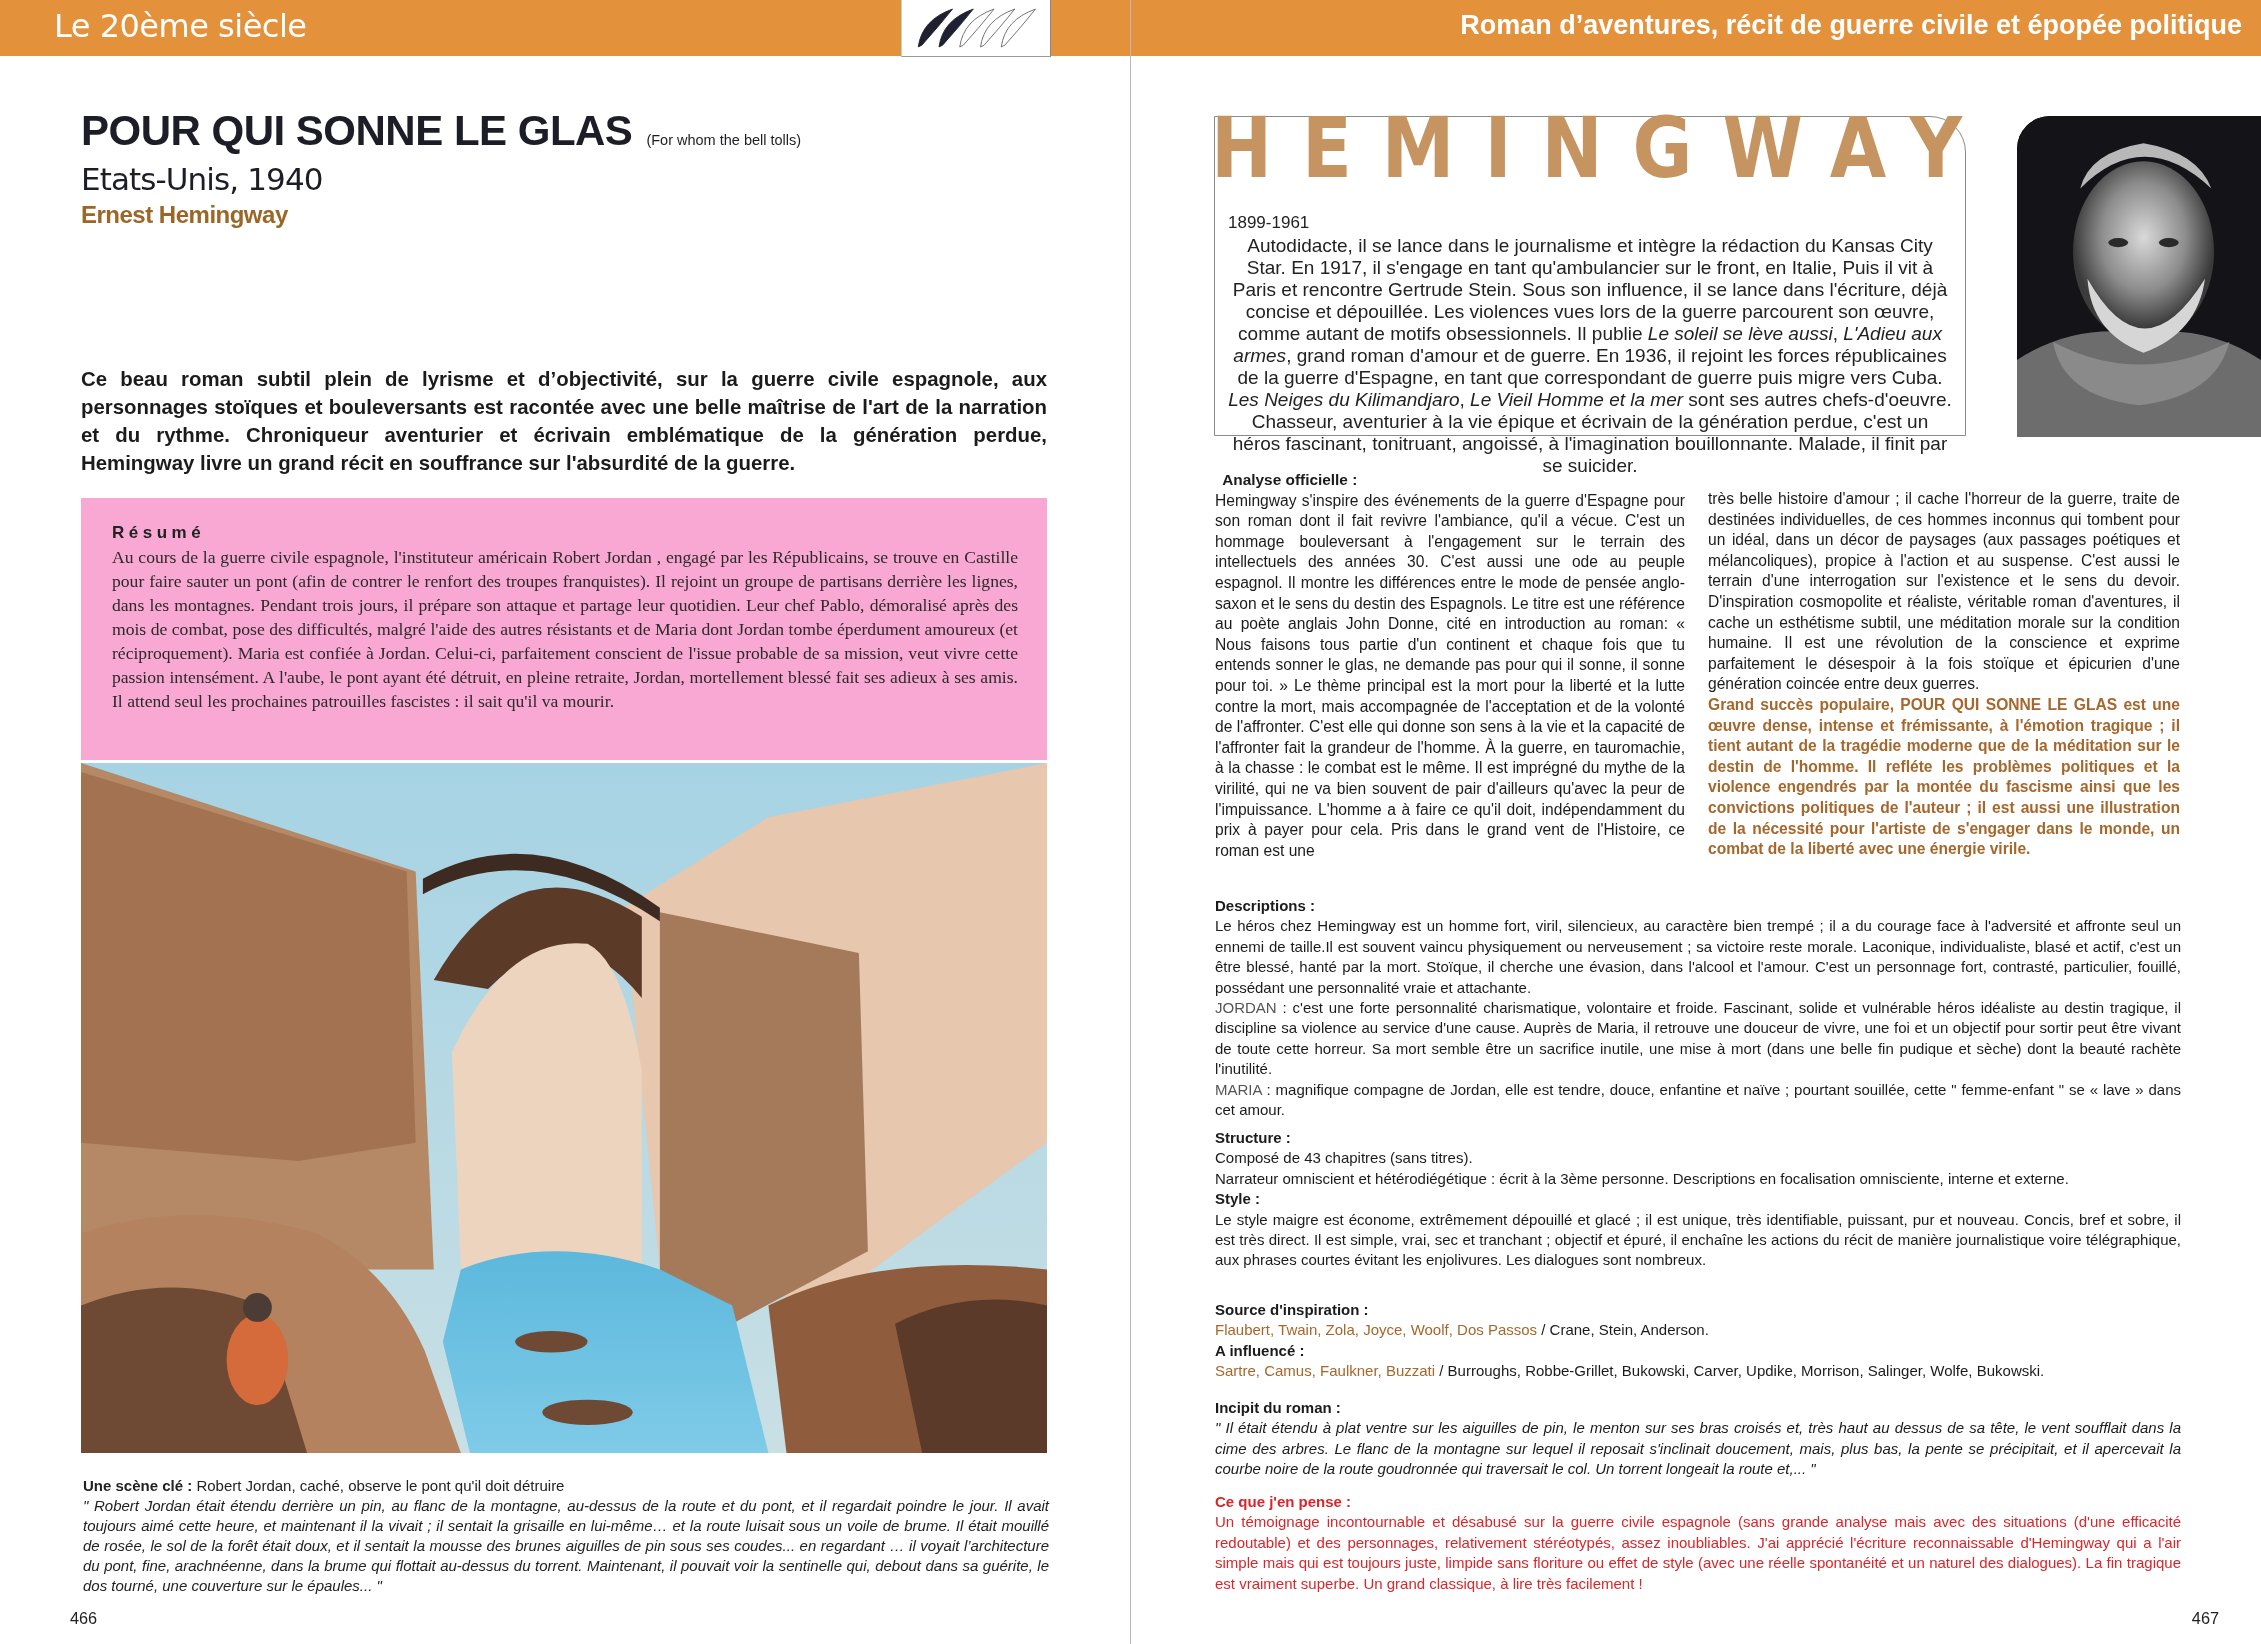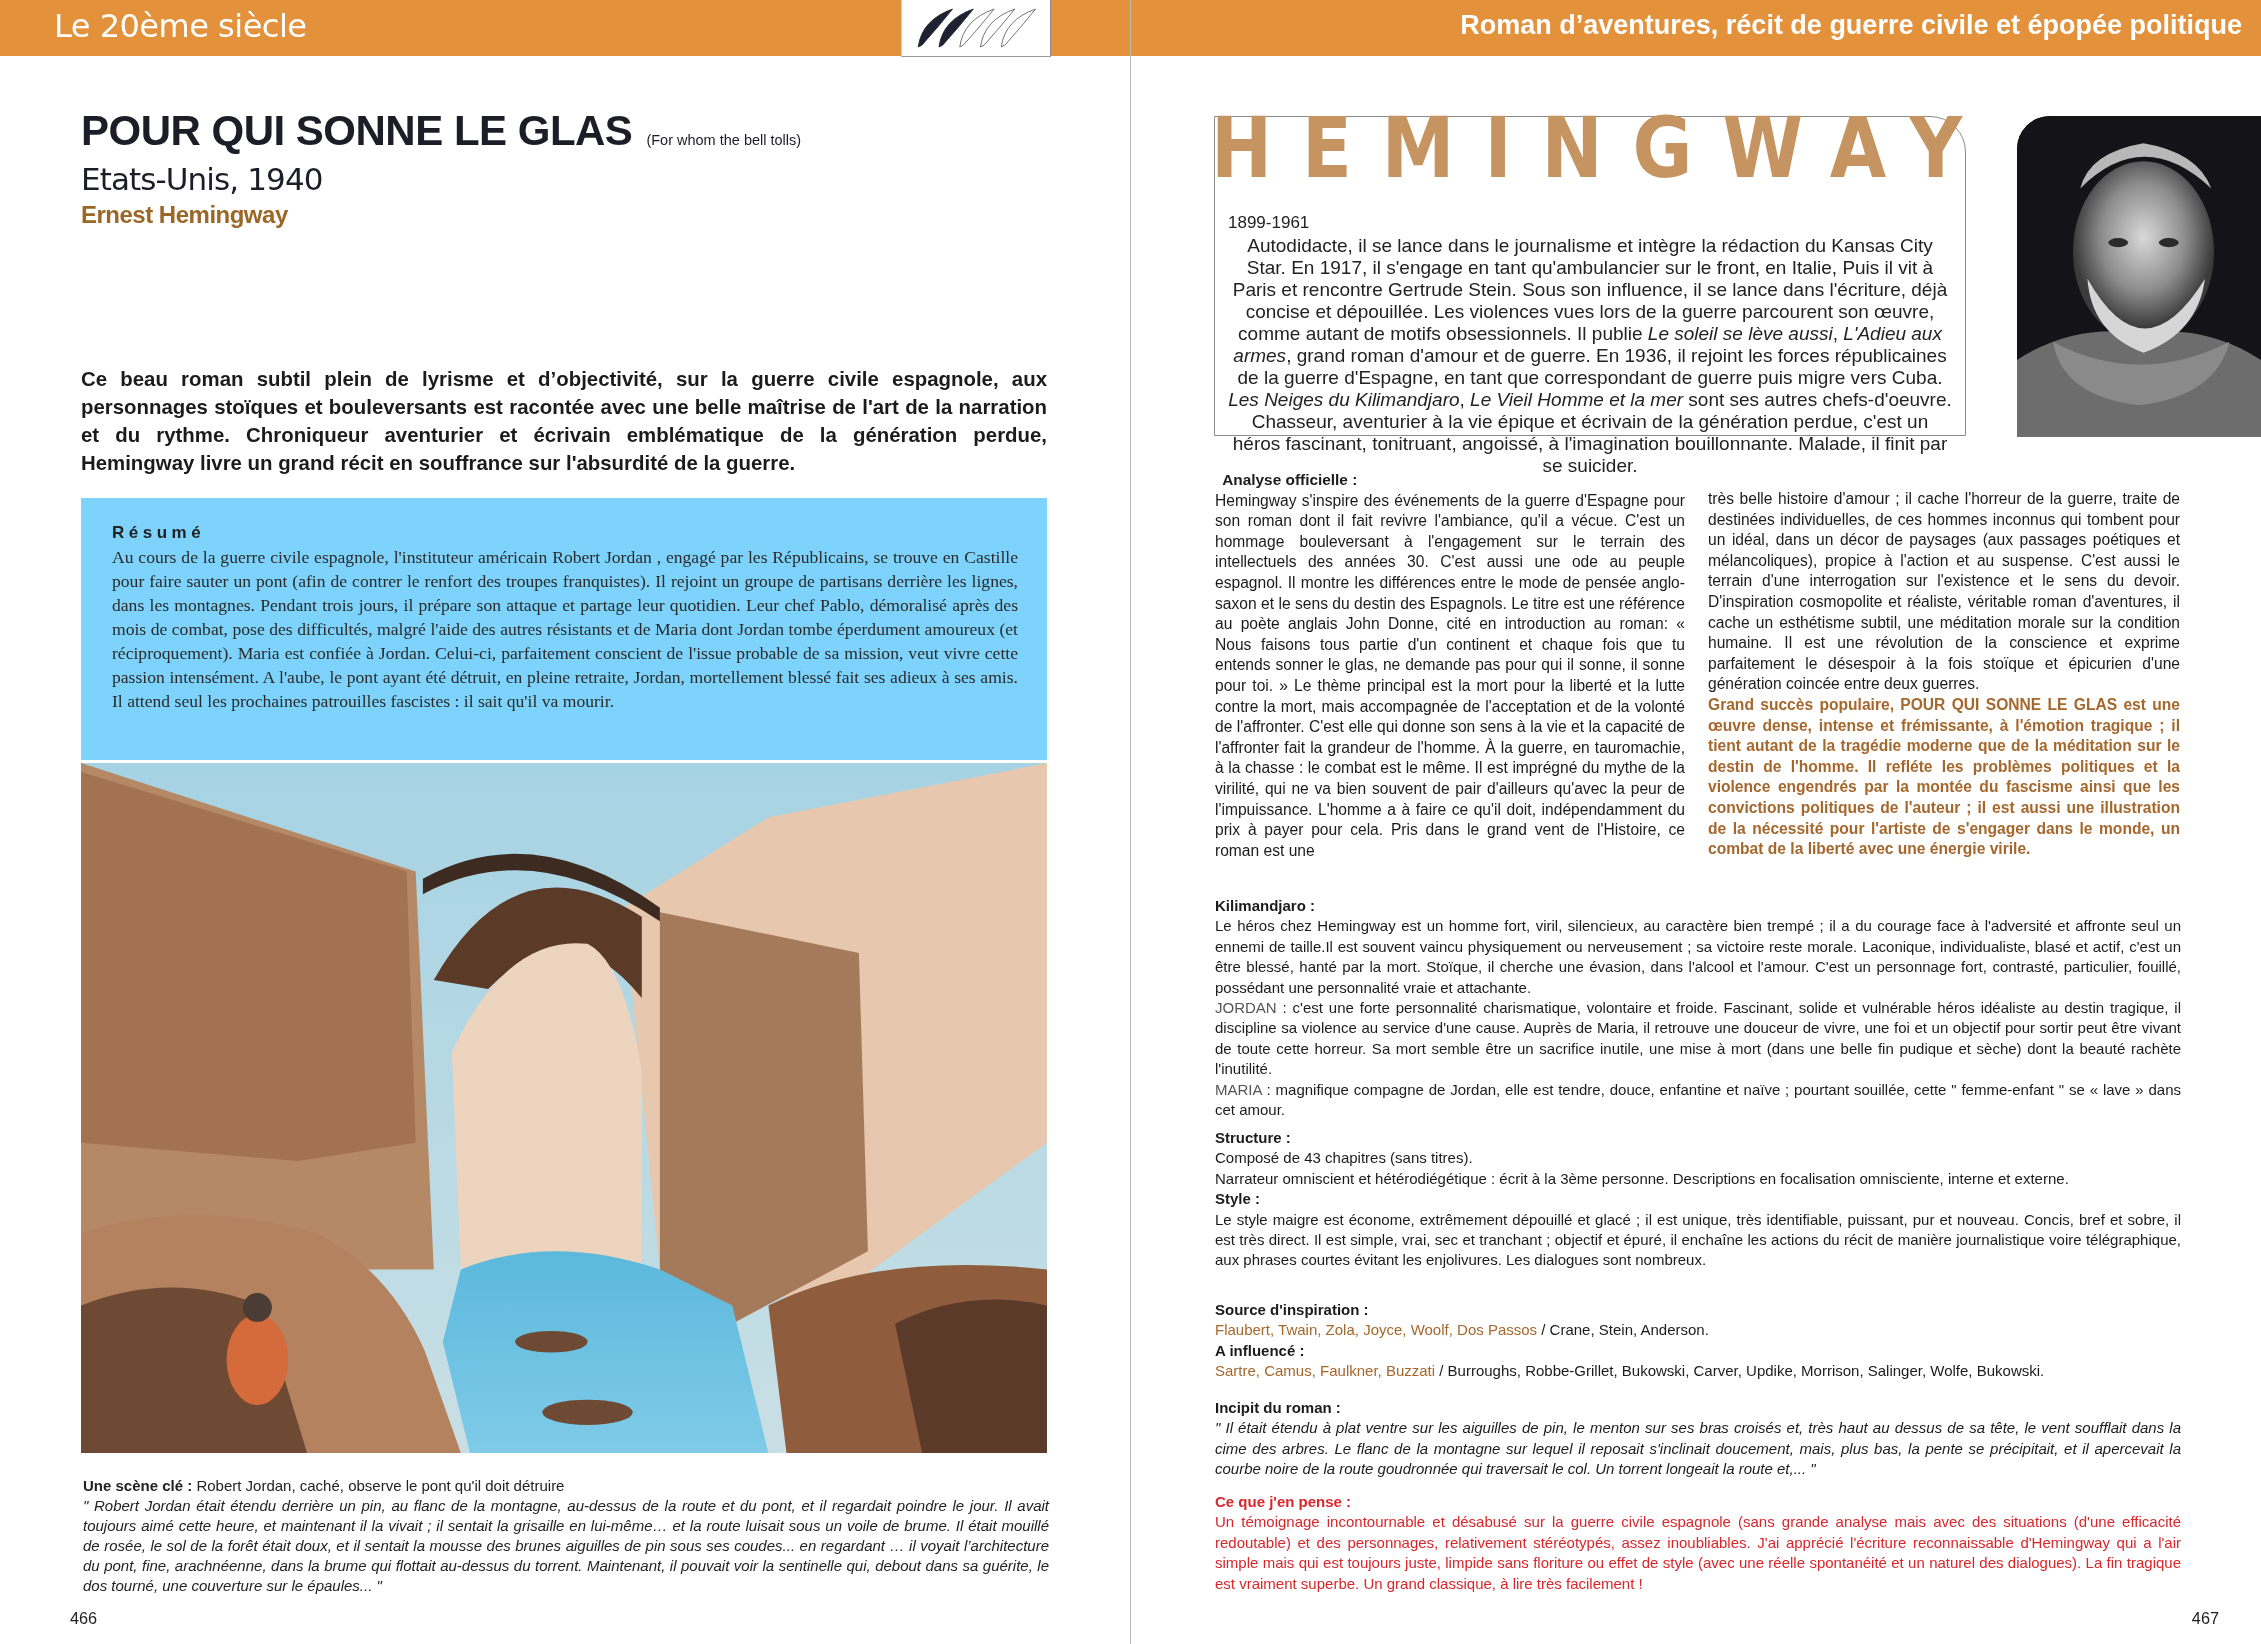--- a/index.html
+++ b/index.html
@@ -10,21 +10,21 @@
   .header-right{position:absolute;right:20px;top:10px;font-size:27px;color:#ffffff;font-weight:bold;margin-left:39px;}
   .feather-box{position:absolute;left:901px;top:0;width:148px;height:56px;background:#ffffff;border-right:0.9px solid #888;border-left:0.9px solid #ccc;border-bottom:0.9px solid #999;}
   .spine{position:absolute;left:1130px;top:0;width:0.9px;height:1645px;background:#b9b9b9;}
 
   
   .title{position:absolute;left:81px;top:107px;font-size:42px;font-weight:bold;color:#1c1d26;letter-spacing:-0.5px;}
   .title small{font-size:14.5px;font-weight:normal;letter-spacing:0;margin-left:14px;}
   .subtitle{position:absolute;left:81px;top:161px;font-size:31px;color:#1c1d26;font-family:"DejaVu Sans", sans-serif;font-weight:normal;letter-spacing:-0.9px;}
   .author{position:absolute;left:81px;top:201px;font-size:24px;font-weight:bold;color:#9a6727;letter-spacing:-0.5px;}
   .intro{position:absolute;left:81px;top:322px;width:966px;font-size:20.4px;font-weight:bold;line-height:28px;text-align:justify;color:#1b1b1b;margin-top:43px;}
-  .resume-box{position:absolute;left:81px;top:498px;width:966px;height:262px;background:#7dd3fc;}
+  .resume-box{position:absolute;left:81px;top:498px;width:966px;height:262px;background:#f9a8d4;}
   .resume-title{position:absolute;left:31px;top:25px;font-size:17px;font-weight:bold;letter-spacing:4.5px;color:#222;}
   .resume-text{position:absolute;left:31px;top:47px;width:906px;font-size:17.6px;line-height:24px;text-align:justify;color:#2a2a2a;font-family:Liberation Serif, serif;}
   .painting{position:absolute;left:81px;top:763px;width:966px;height:690px;overflow:hidden;background:#a9d6e6;}
   .scene{position:absolute;left:83px;top:1476px;width:966px;font-size:15px;line-height:20px;color:#222;text-align:justify;}
   .scene b{font-weight:bold;}
   .scene i{font-style:italic;}
   .page-num-left{position:absolute;left:70px;top:1609px;font-size:16.3px;color:#222;}
   .page-num-right{position:absolute;right:43px;top:1609px;font-size:16.3px;color:#222;}
 
   
@@ -142,21 +142,21 @@
 <div class="analyse-l">
   <span class="col-head">Analyse officielle :</span>
   <span>Hemingway s'inspire des événements de la guerre d'Espagne pour son roman dont il fait revivre l'ambiance, qu'il a vécue. C'est un hommage bouleversant à l'engagement sur le terrain des intellectuels des années 30. C'est aussi une ode au peuple espagnol. Il montre les différences entre le mode de pensée anglo-saxon et le sens du destin des Espagnols. Le titre est une référence au poète anglais John Donne, cité en introduction au roman: « Nous faisons tous partie d'un continent et chaque fois que tu entends sonner le glas, ne demande pas pour qui il sonne, il sonne pour toi. » Le thème principal est la mort pour la liberté et la lutte contre la mort, mais accompagnée de l'acceptation et de la volonté de l'affronter. C'est elle qui donne son sens à la vie et la capacité de l'affronter fait la grandeur de l'homme. À la guerre, en tauromachie, à la chasse : le combat est le même. Il est imprégné du mythe de la virilité, qui ne va bien souvent de pair d'ailleurs qu'avec la peur de l'impuissance. L'homme a à faire ce qu'il doit, indépendamment du prix à payer pour cela. Pris dans le grand vent de l'Histoire, ce roman est une</span>
 </div>
 <div class="analyse-r">
   <div>très belle histoire d'amour ; il cache l'horreur de la guerre, traite de destinées individuelles, de ces hommes inconnus qui tombent pour un idéal, dans un décor de paysages (aux passages poétiques et mélancoliques), propice à l'action et au suspense. C'est aussi le terrain d'une interrogation sur l'existence et le sens du devoir. D'inspiration cosmopolite et réaliste, véritable roman d'aventures, il cache un esthétisme subtil, une méditation morale sur la condition humaine. Il est une révolution de la conscience et exprime parfaitement le désespoir à la fois stoïque et épicurien d'une génération coincée entre deux guerres.</div>
   <div class="highlight">Grand succès populaire, POUR QUI SONNE LE GLAS est une œuvre dense, intense et frémissante, à l'émotion tragique ; il tient autant de la tragédie moderne que de la méditation sur le destin de l'homme. Il refléte les problèmes politiques et la violence engendrés par la montée du fascisme ainsi que les convictions politiques de l'auteur ; il est aussi une illustration de la nécessité pour l'artiste de s'engager dans le monde, un combat de la liberté avec une énergie virile.</div>
 </div>
 
 <div class="section" style="top:896px;">
-  <span class="hd">Kilimandjaro :</span>
+  <span class="hd">Descriptions :</span>
   <div>Le héros chez Hemingway est un homme fort, viril, silencieux, au caractère bien trempé ; il a du courage face à l'adversité et affronte seul un ennemi de taille.Il est souvent vaincu physiquement ou nerveusement ; sa victoire reste morale. Laconique, individualiste, blasé et actif, c'est un être blessé, hanté par la mort. Stoïque, il cherche une évasion, dans l'alcool et l'amour. C'est un personnage fort, contrasté, particulier, fouillé, possédant une personnalité vraie et attachante.</div>
   <div><span class="muted">JORDAN</span><span> : c'est une forte personnalité charismatique, volontaire et froide. Fascinant, solide et vulnérable héros idéaliste au destin tragique, il discipline sa violence au service d'une cause. Auprès de Maria, il retrouve une douceur de vivre, une foi et un objectif pour sortir peut être vivant de toute cette horreur. Sa mort semble être un sacrifice inutile, une mise à mort (dans une belle fin pudique et sèche) dont la beauté rachète l'inutilité.</span></div>
   <div><span class="muted">MARIA</span><span> : magnifique compagne de Jordan, elle est tendre, douce, enfantine et naïve ; pourtant souillée, cette " femme-enfant " se « lave » dans cet amour.</span></div>
 </div>
 
 <div class="section" style="top:1128px;">
   <span class="hd">Structure :</span>
   <div>Composé de 43 chapitres (sans titres).</div>
   <div>Narrateur omniscient et hétérodiégétique : écrit à la 3ème personne. Descriptions en focalisation omnisciente, interne et externe.</div>
   <span class="hd">Style :</span>

